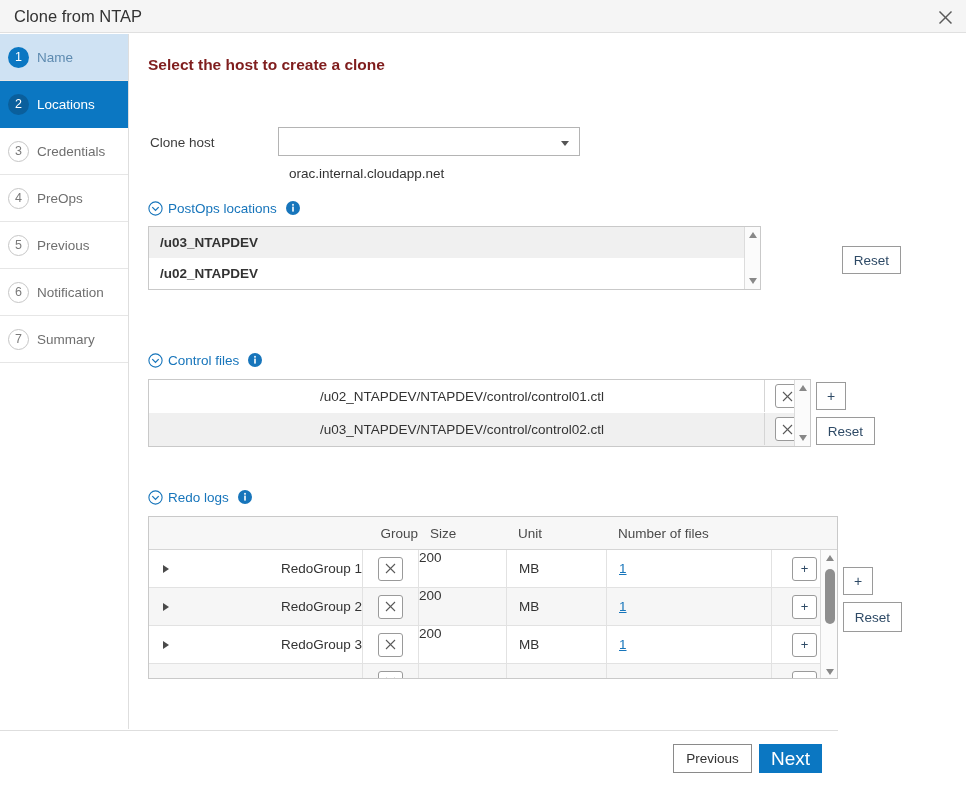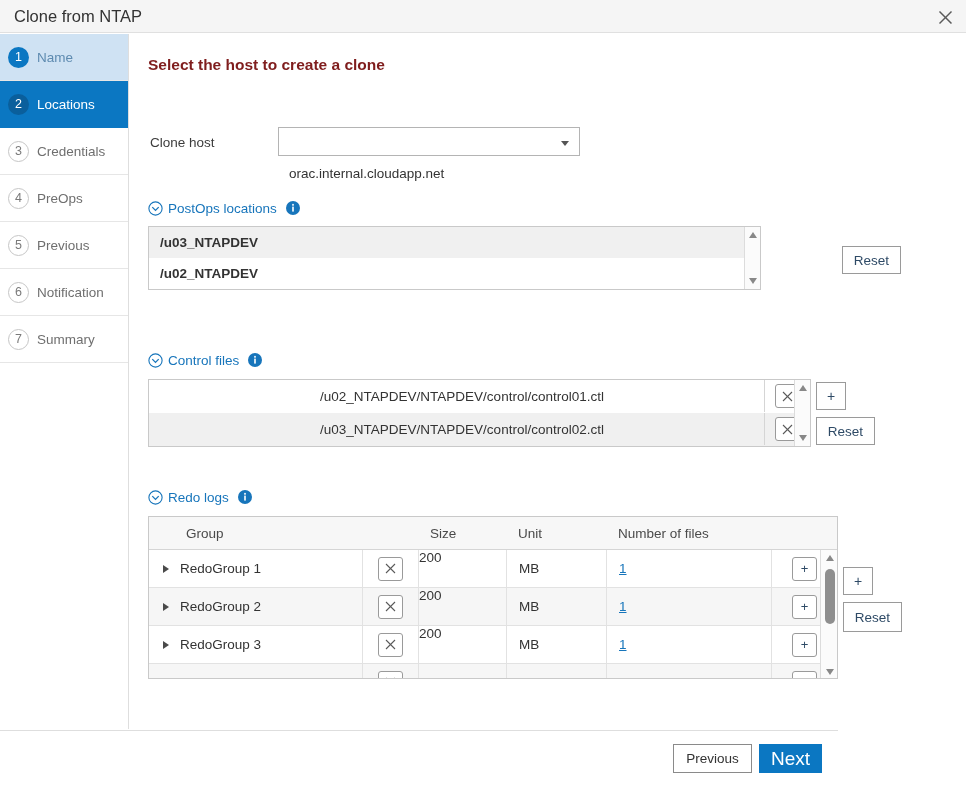--- a/index.html
+++ b/index.html
@@ -224,21 +224,21 @@
     border-bottom: 1px solid #d5d5d5;
     align-items: center;
   }
   .rhead .hc { font-size: 13.5px; color: #4a4a4a; }
   .rrow {
     display: flex; height: 38px;
     align-items: stretch;
     border-bottom: 1px solid #e2e2e2;
   }
   .rrow.alt { background: #f6f6f6; }
-  .c-group { width: 213px; flex: 0 0 auto; display:flex; align-items:center; padding-left: 14px; }
+  .c-group { width: 213px; flex: 0 0 auto; display:flex; align-items:center; padding-left: 14px; justify-content: space-between; }
   .c-del   { width: 56px;  flex: 0 0 auto; display:flex; align-items:center; justify-content:center; border-left:1px solid #e2e2e2; }
   .c-size  { width: 88px;  flex: 0 0 auto; display:flex; align-items:flex-start; border-left:1px solid #e2e2e2; }
   .c-unit  { width: 100px; flex: 0 0 auto; display:flex; align-items:center; padding-left: 12px; border-left:1px solid #e2e2e2; }
   .c-num   { width: 165px; flex: 0 0 auto; display:flex; align-items:center; padding-left: 12px; border-left:1px solid #e2e2e2; }
   .c-add   { width: 52px;  flex: 1 1 auto; display:flex; align-items:center; justify-content:center; border-left:1px solid #e2e2e2; }
   .tri {
     width: 0; height: 0;
     border-top: 4.5px solid transparent;
     border-bottom: 4.5px solid transparent;
     border-left: 6px solid #4a4a4a;
@@ -459,21 +459,21 @@
         <svg width="14" height="14" viewBox="0 0 14 14">
           <circle cx="7" cy="7" r="7" fill="#1775bb"></circle>
           <rect x="6.2" y="5.6" width="1.6" height="5" fill="#ffffff"></rect>
           <rect x="6.2" y="2.9" width="1.6" height="1.8" fill="#ffffff"></rect>
         </svg>
       </span>
     </div>
 
     <div class="rtable">
       <div class="rhead" id="rhead">
-          <div class="hc" style="width: 269px; flex: 0 0 auto; padding-left: 37px;">Group</div>
+          <div class="hc" style="width: 269px; flex: 0 0 auto; padding-left: 37px; text-align: right;">Group</div>
           <div class="hc" style="width: 88px; flex: 0 0 auto; padding-left: 12px;">Size</div>
           <div class="hc" style="width: 100px; flex: 0 0 auto; padding-left: 12px;">Unit</div>
           <div class="hc" style="width: 165px; flex: 0 0 auto; padding-left: 12px;">Number of files</div>
         </div>
       <div id="rbody">
           <div class="rrow">
             <div class="c-group">
               <span class="tri"></span>
               <span class="cellv">RedoGroup 1</span>
             </div>

